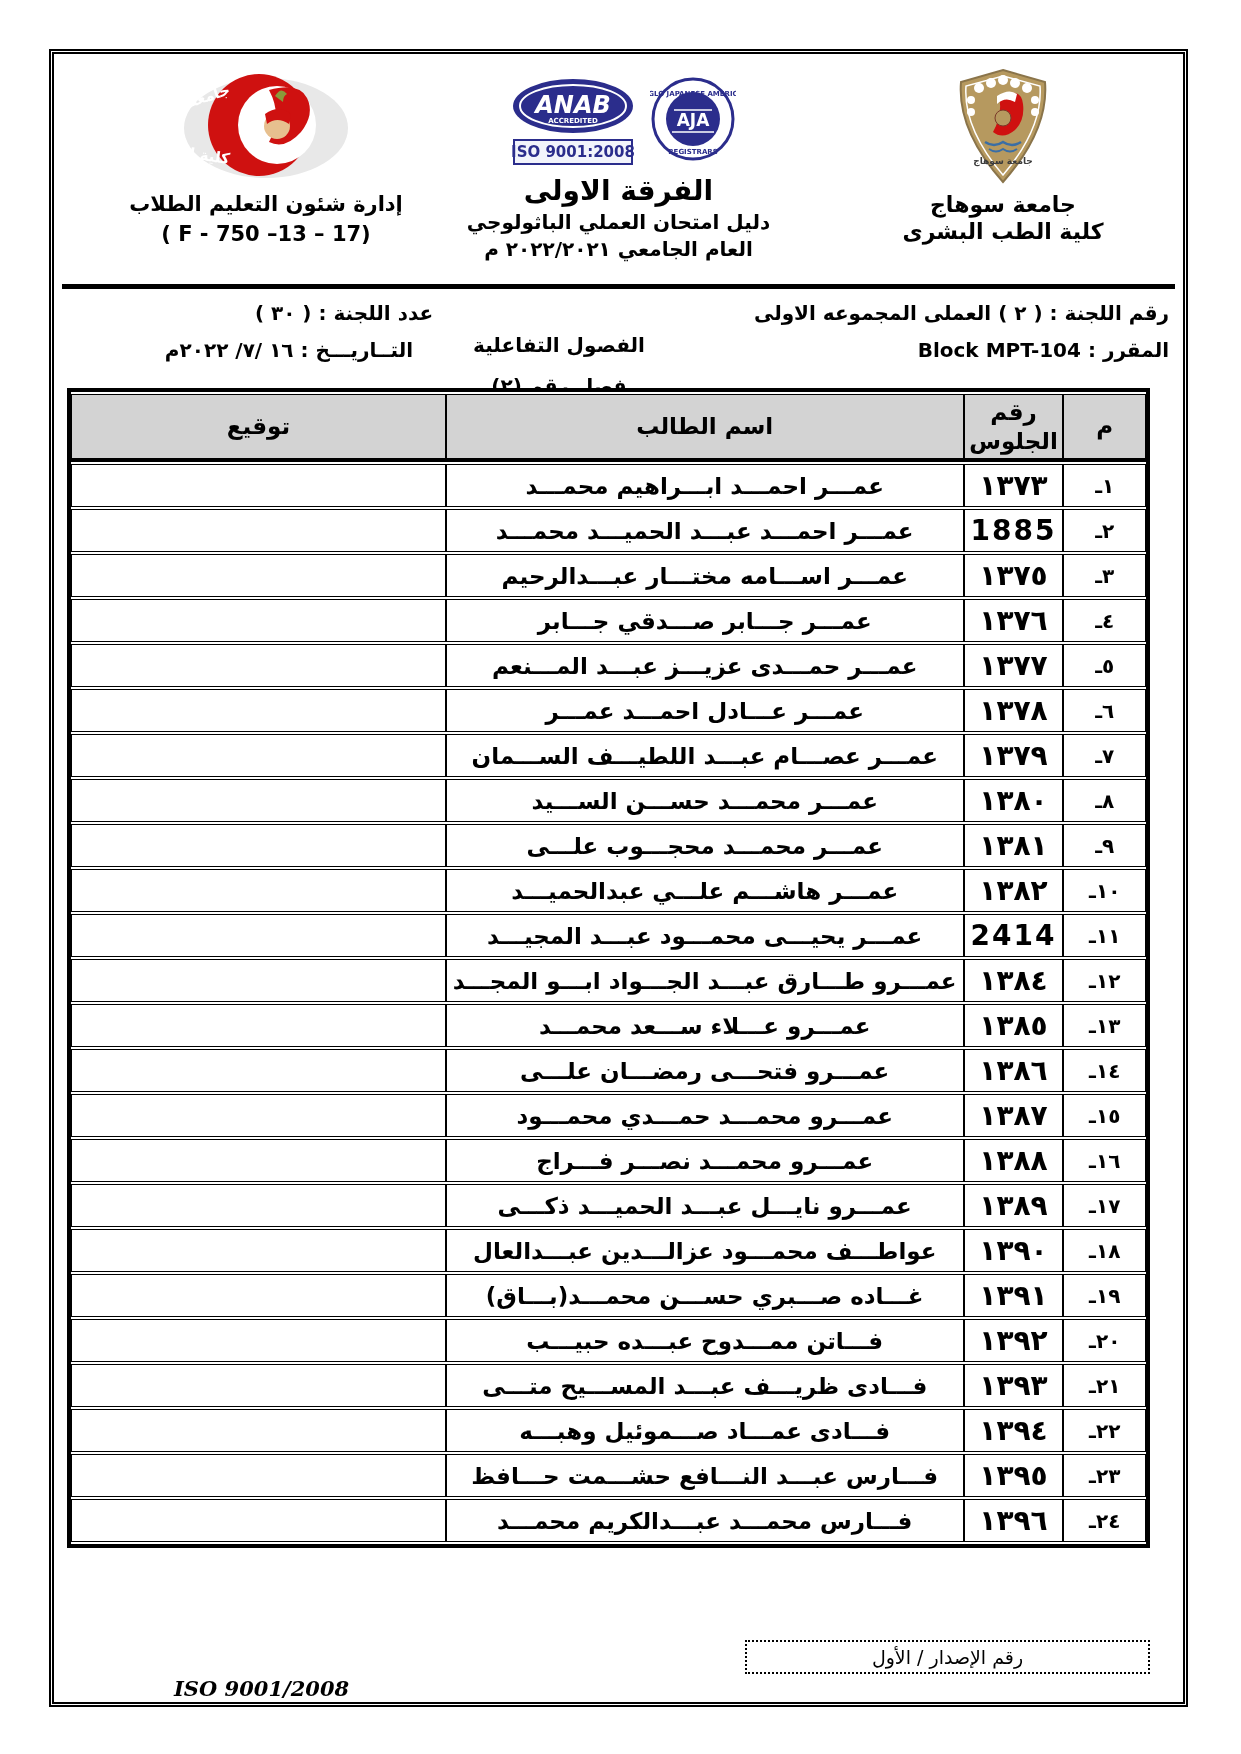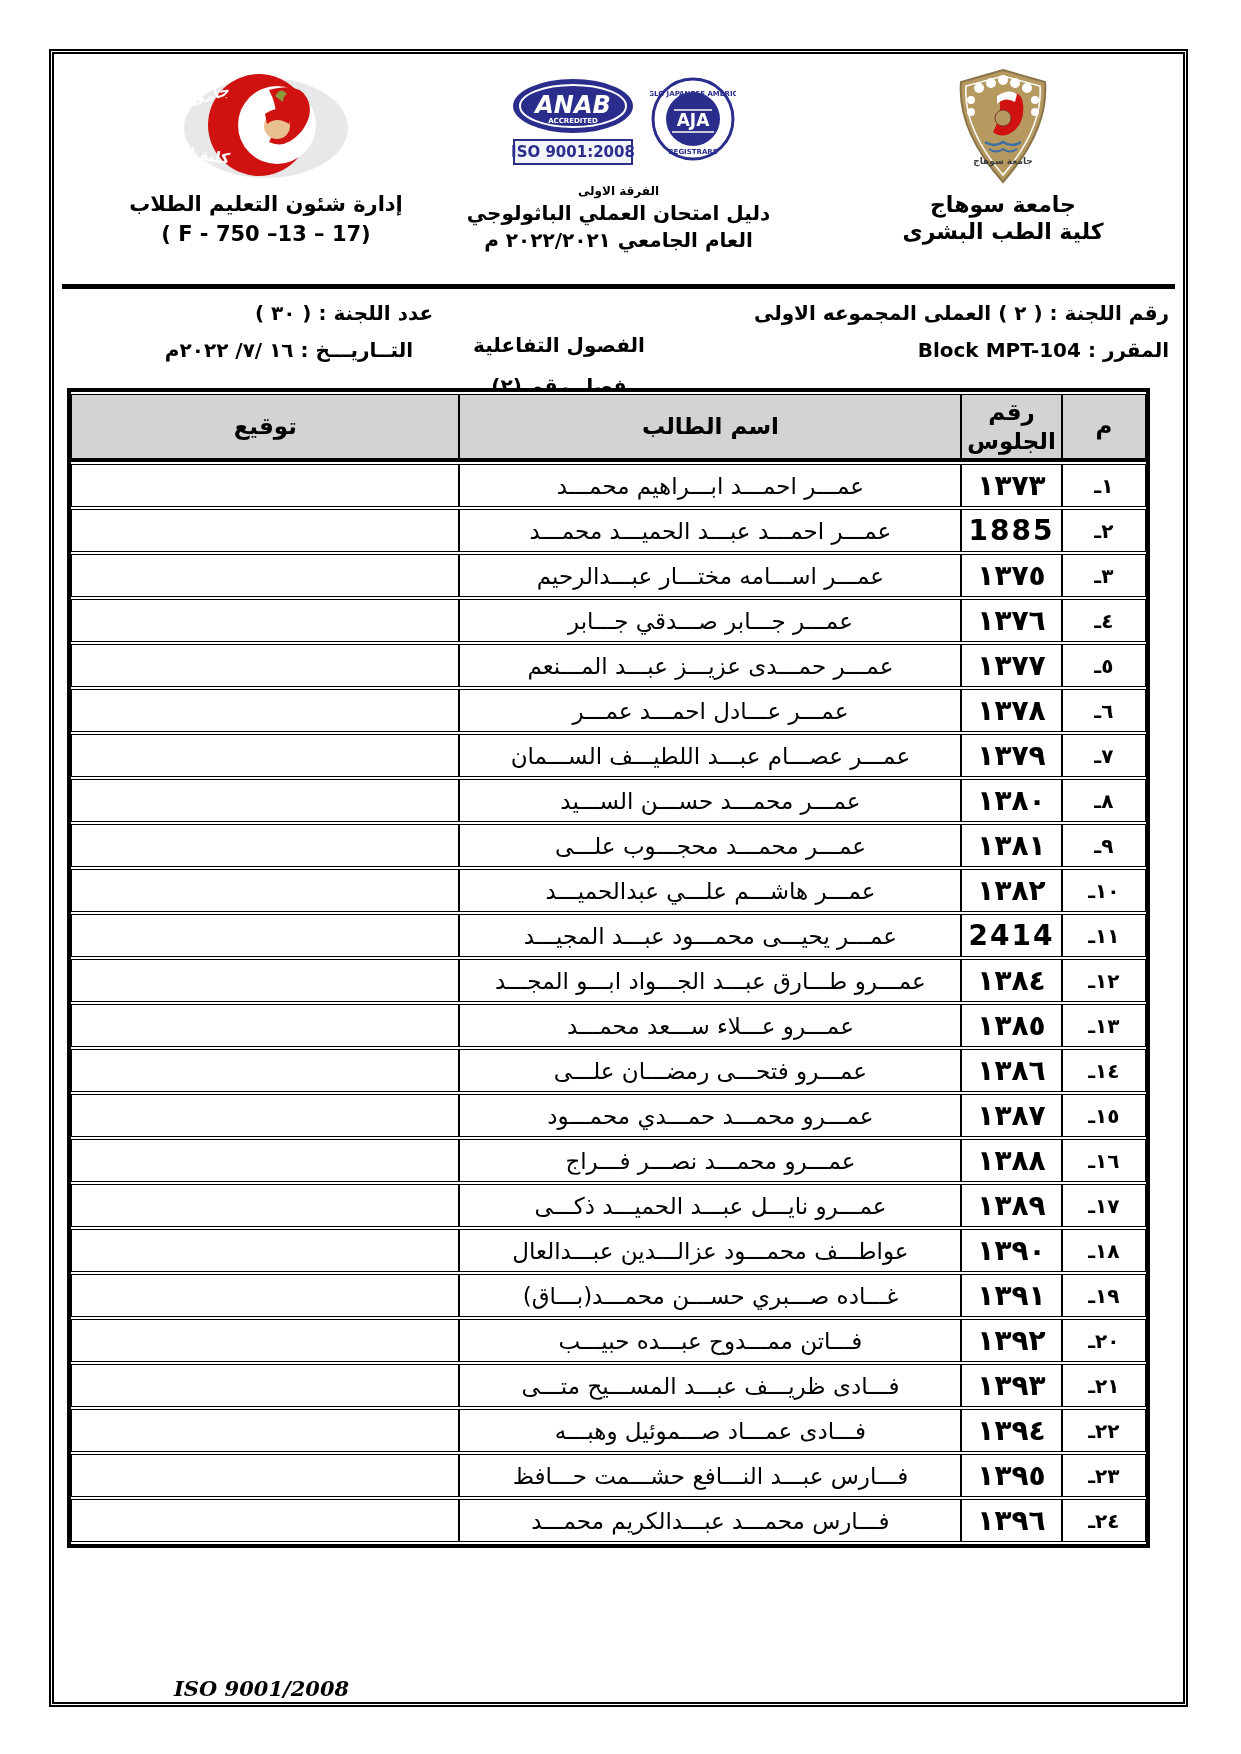--- a/index.html
+++ b/index.html
@@ -12,21 +12,21 @@
   .page-frame {
     position: absolute; left: 49px; top: 49px; width: 1139px; height: 1658px;
     border: 5px double #000;
   }
   
   .hdr-left { position:absolute; top:14px; left:42px; width:340px; text-align:center; }
   .hdr-left .dept { font-size:21px; font-weight:bold; margin-top:4px; direction:rtl; }
   .hdr-left .code { font-size:21px; font-weight:bold; margin-top:6px; }
   .hdr-center { position:absolute; top:22px; left:50%; transform:translateX(-50%); width:360px; text-align:center; }
   .logo-row { display:flex; justify-content:center; align-items:flex-start; gap:6px; height:96px; }
-  .hdr-center .t1 { font-size:12px; font-weight:bold; direction:rtl; margin-top:12px; }
+  .hdr-center .t1 { font-size:28px; font-weight:bold; direction:rtl; margin-top:2px; }
   .hdr-center .t2 { font-size:20px; font-weight:bold; direction:rtl; margin-top:3px; }
   .hdr-center .t3 { font-size:20px; font-weight:bold; direction:rtl; margin-top:3px; }
   .hdr-right { position:absolute; top:12px; right:40px; width:280px; text-align:center; }
   .hdr-right .u1 { font-size:22px; font-weight:bold; direction:rtl; margin-top:2px; }
   .hdr-right .u2 { font-size:22px; font-weight:bold; direction:rtl; margin-top:2px; }
   
   .divider { position:absolute; top:230px; left:8px; right:8px; height:5px; background:#000; }
   .info-item { position:absolute; font-size:20px; font-weight:bold; direction:rtl; white-space:nowrap; }
   .i-committee { top:247px; right:14px; text-align:right; }
   .i-classes   { top:247px; left:390px; width:230px; text-align:center;margin-top:32px; }
@@ -44,21 +44,21 @@
     background:#d3d3d3; border:1px solid #000; border-bottom:4px solid #000;
     font-size:23px; font-weight:bold; height:68px; line-height:1.25; padding:2px;
   }
   .roster td { border:1px solid #000; height:43px; padding:2px 6px; }
   .col-idx  { width:84px; }
   .col-seat { width:96px; }
   .col-name { width:500px; }
   .col-sig  { width:387px; }
   .c-idx  { text-align:center; font-size:20px; font-weight:bold; }
   .c-seat { text-align:center; font-size:28px; font-weight:bold; letter-spacing:2px; }
-  .c-name { text-align:center; font-size:23px; font-weight:normal; white-space:nowrap; }
+  .c-name { text-align:center; font-size:23px; font-weight:bold; white-space:nowrap; }
   .c-sig  { background:#fff; }
   
   .issue-box { position:absolute; height:34px; border:2px dotted #000; font-size:19px;
                direction:rtl; text-align:center; line-height:30px; }
   .issue-no   { top:1586px; left:691px; width:405px; }
   .issue-date { top:1586px; left:26px;  width:665px; }
   .iso-note { position:absolute; top:1622px; left:120px;
               font-family:"DejaVu Serif", serif; font-style:italic; font-weight:bold; font-size:21px; }
   
   .iso-badge-box { fill:#f2f4fb; stroke:#2b2d8c; stroke-width:2; }
@@ -323,15 +323,16 @@
 
         <tr>
           <td class="c-idx">٢٤ـ</td>
           <td class="c-seat">١٣٩٦</td>
           <td class="c-name">فـــارس محمـــد عبـــدالكريم محمـــد</td>
           <td class="c-sig"></td>
         </tr>
       </tbody>
   </table>
 
+  <div class="issue-box issue-no">رقم الإصدار / الأول</div>
   <div class="iso-note">ISO 9001/2008</div>
 
 </div>
 
 </body></html>

